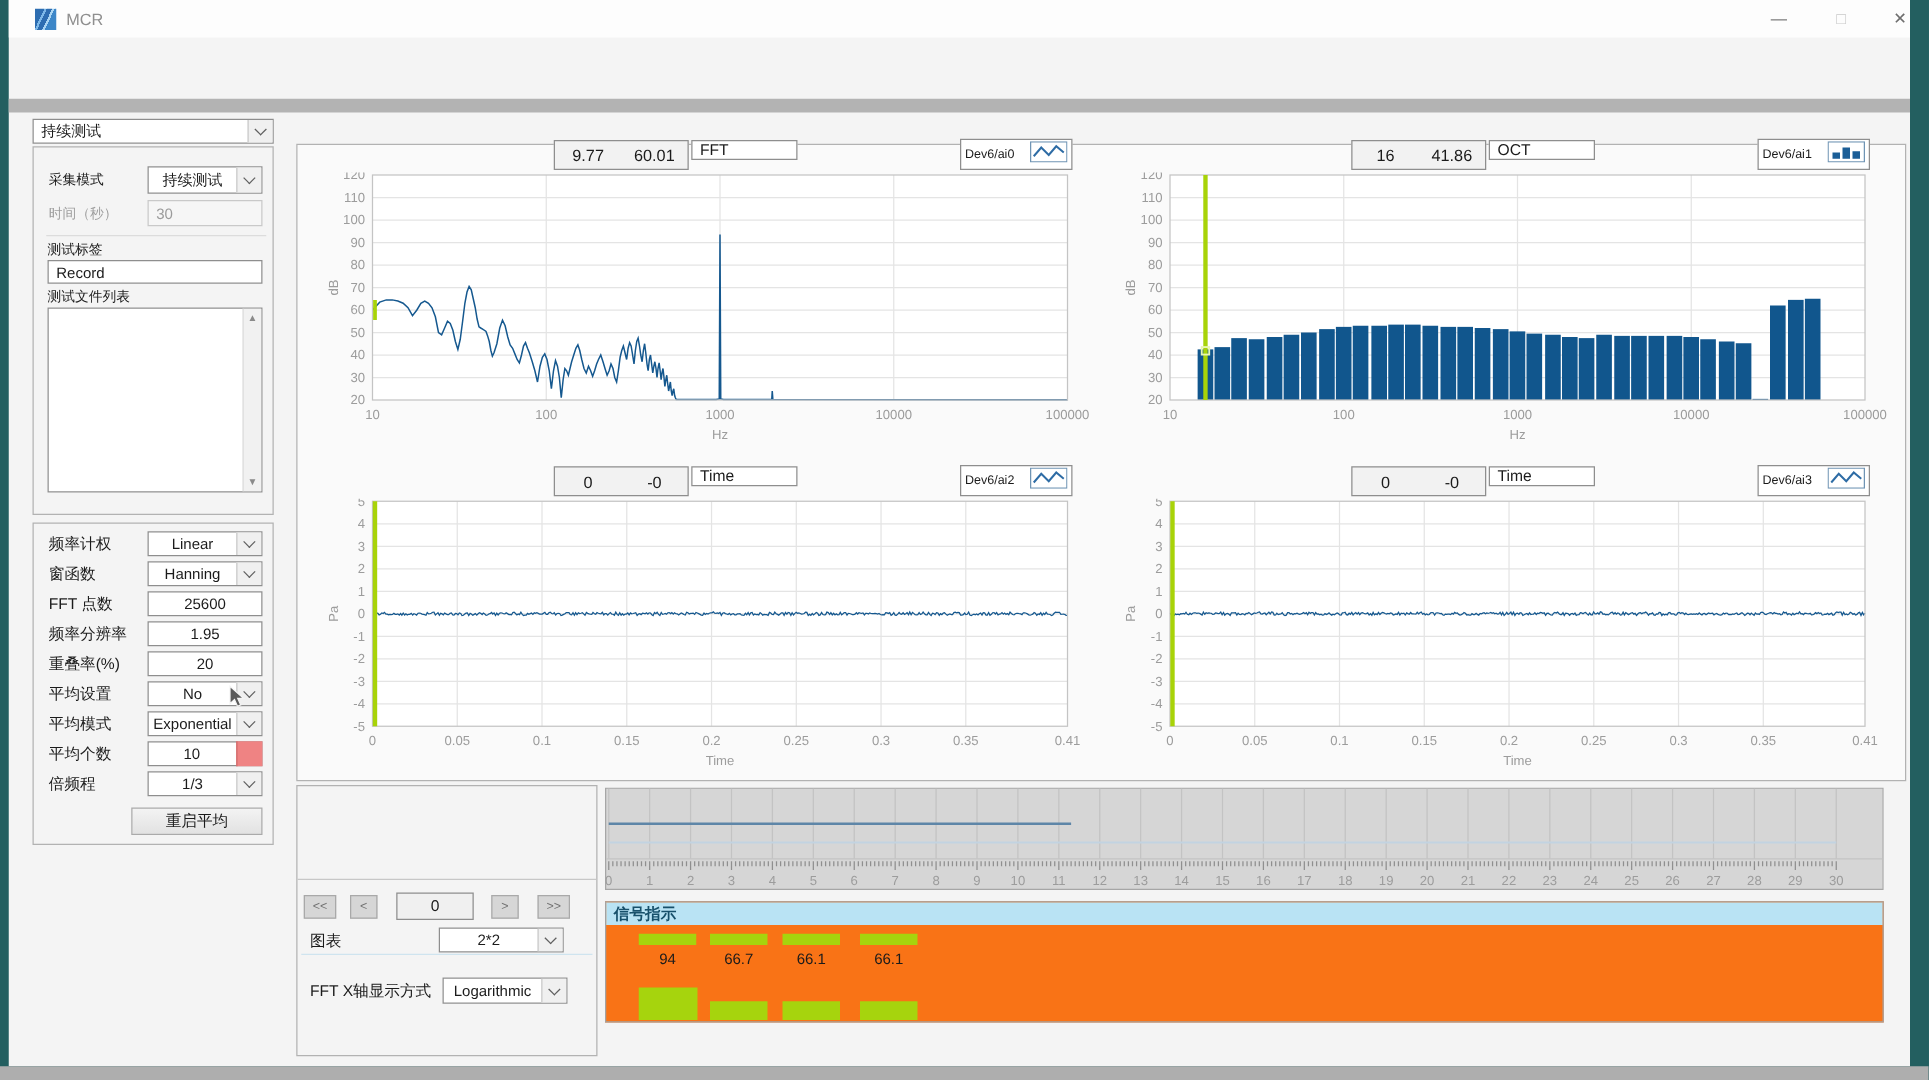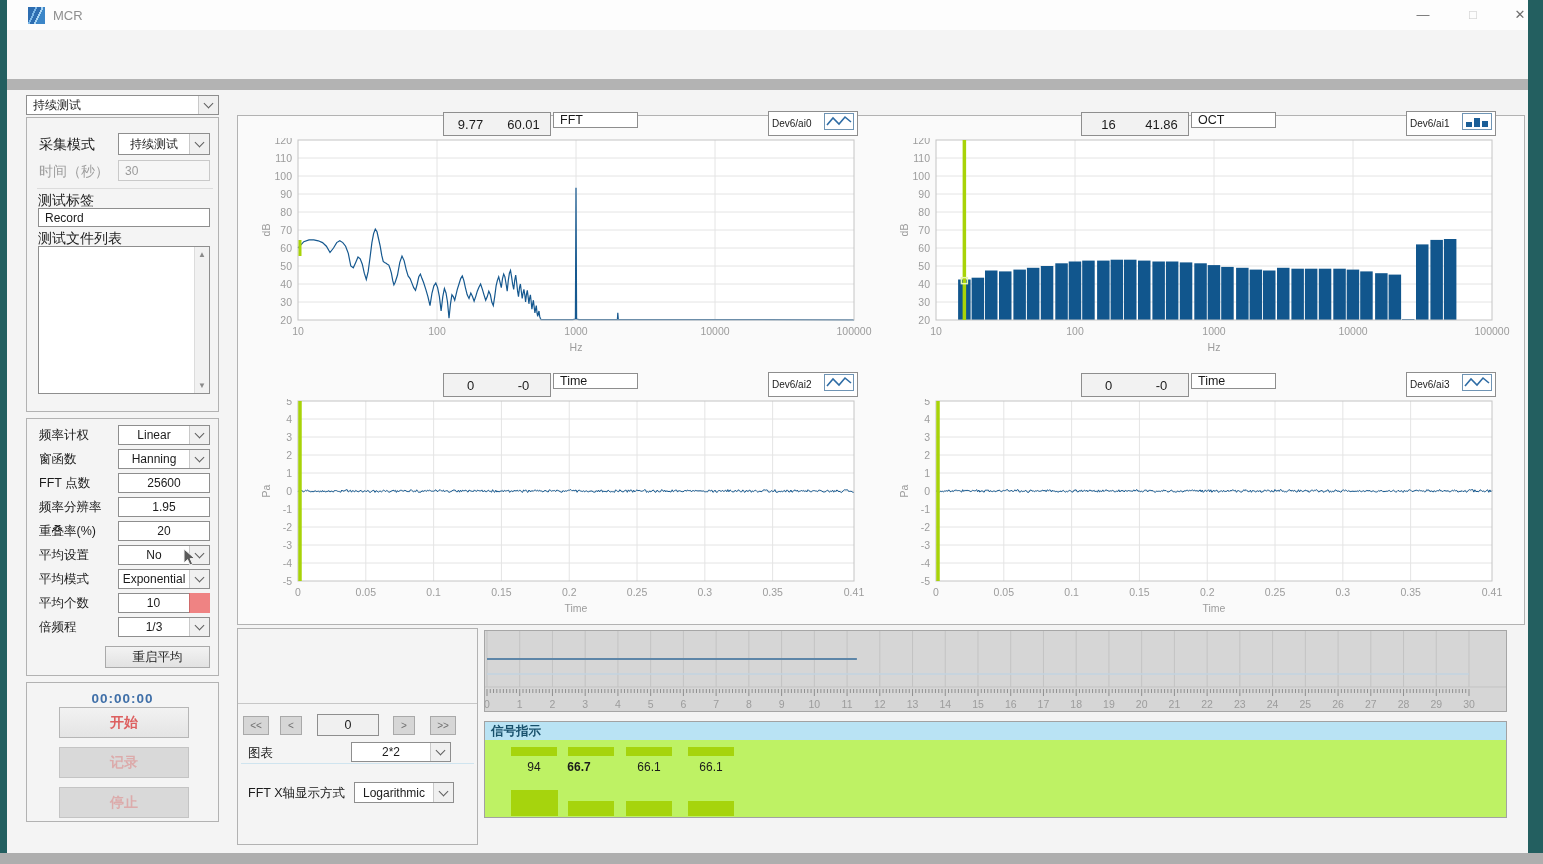--- a/index.html
+++ b/index.html
@@ -31,21 +31,21 @@
   .gbox{position:absolute;border:1px solid #b2b2b2;box-sizing:border-box;}
   .combo{background:#fff;border:1px solid #8e8e8e;display:flex;align-items:stretch;box-sizing:border-box;}
   .combo .val{flex:1;font-size:12px;display:flex;align-items:center;justify-content:center;}
   .combo .val.left{justify-content:flex-start;padding-left:6px;}
   .combo .btn{width:19px;background:#f0f0f0;border-left:1px solid #c9c9c9;display:flex;align-items:center;justify-content:center;}
   .chev{display:inline-block;width:6px;height:6px;border-right:1.6px solid #5f5f5f;border-bottom:1.6px solid #5f5f5f;
         transform:rotate(45deg);margin-top:-3px;}
   .tbox{background:#fff;border:1px solid #8e8e8e;font-size:12px;display:flex;align-items:center;justify-content:center;box-sizing:border-box;}
   .tbox.left{justify-content:flex-start;padding-left:6px;}
   .tbox.disabled{background:#f6f6f6;border-color:#c9c9c9;color:#9b9b9b;}
-  .slabel{font-size:14px;font-family:Liberation Mono, monospace;}
+  .slabel{font-size:11px;font-family:Liberation Mono, monospace;}
   .slabel.disabled{color:#9e9e9e;}
   .prow{display:flex;align-items:center;height:24px;padding:0 8px 0 12px;}
   .prow .plabel{flex:1;font-size:12.5px;}
   .prow .ctrl{width:92px;height:20px;position:relative;}
   .prow .ctrl>.combo,.prow .ctrl>.tbox{width:100%;height:100%;}
   .redspin{position:absolute;right:0;top:0;width:21px;height:100%;background:#ef8383;border-left:1px solid #d06a6a;box-sizing:border-box;}
   .push-btn{background:linear-gradient(#f3f3f3,#e2e2e2);border:1px solid #aaa;font-size:12.5px;
             display:flex;align-items:center;justify-content:center;box-sizing:border-box;}
   .run-btn{position:absolute;left:32px;width:130px;height:31px;background:linear-gradient(#f2f2f2,#e4e4e4);
            border:1px solid #b6b6b6;font-size:14px;font-weight:bold;color:#dd6060;
@@ -77,21 +77,21 @@
   .divider1{position:absolute;left:0;top:74px;width:100%;height:1px;background:#c7c7c7;}
   .divider2{position:absolute;left:3px;top:134px;width:233px;height:1px;background:#cfe4ef;}
   .pager-btn{position:absolute;height:19px;background:#d6d6d6;border:1px solid #a9a9a9;color:#6f6f6f;
              font-size:10px;display:flex;align-items:center;justify-content:center;box-sizing:border-box;}
   .pager-box{position:absolute;left:79px;top:85px;width:62px;height:22px;background:#f0f0f0;border:1px solid #8e8e8e;
              font-size:12.5px;display:flex;align-items:center;justify-content:center;box-sizing:border-box;}
   .bl-label{position:absolute;font-size:12.5px;}
 
   
   .timeline-svg{position:absolute;left:477px;top:630px;}
-  .signal-box{position:absolute;left:477px;top:721px;width:1023px;height:97px;border:1px solid #a2a2a2;background:#bef264;box-sizing:border-box;}
+  .signal-box{position:absolute;left:477px;top:721px;width:1023px;height:97px;border:1px solid #a2a2a2;background:#f97316;box-sizing:border-box;}
   .signal-header{position:absolute;left:0;top:0;width:100%;height:18px;background:#b9e3f4;color:#17506b;
                  font-size:12.5px;font-weight:bold;padding-left:6px;box-sizing:border-box;line-height:18px;}
   .sigbar{position:absolute;background:#a6d40d;}
   .signum{position:absolute;width:46px;text-align:center;font-size:12px;}
 
   .mouse-cursor{position:absolute;left:176px;top:548px;z-index:50;}
 </style>
 </head>
 <body>
 
@@ -215,26 +215,20 @@
               <span class="val">1/3</span>
               <span class="btn">
                 <i class="chev"></i>
               </span>
             </div>
           </div>
       </div>
       <div class="push-btn" style="position:absolute;right:8px;top:227px;width:105px;height:22px;">重启平均</div>
     </div>
 
-    <div class="gbox" style="left:19px;top:682px;width:193px;height:140px;">
-      <div class="timer" style="color: rgb(63, 111, 168);">00:00:00</div>
-      <div class="run-btn" style="top:24px;">开始</div>
-      <div class="run-btn disabled" style="top:64px;">记录</div>
-      <div class="run-btn disabled" style="top:104px;">停止</div>
-    </div>
 
     <svg class="mouse-cursor" width="14" height="20">
       <path d="M1,1 L1,15 L4.6,11.6 L7,17 L9.6,15.9 L7.2,10.6 L11.8,10.6 Z" fill="#5a5a5a" stroke="#f4f4f4" stroke-width="1"></path>
     </svg>
 
     <div class="charts-box"></div>
 
     <div class="chart-panel" style="left:233px;top:106px;">
       <div class="chart-header">
         <div class="readout">
@@ -895,21 +889,21 @@
         <text x="985" y="78" text-anchor="middle" class="tick">30</text>
       </svg>
 
     <div class="signal-box">
       <div class="signal-header" style="background: rgb(185, 227, 244);">信号指示</div>
       <div class="sigbar" style="left: 26px; top: 25px; width: 46px; height: 9px; background: rgb(166, 212, 13);"></div>
       <div class="sigbar" style="left: 83px; top: 25px; width: 46px; height: 9px; background: rgb(166, 212, 13);"></div>
       <div class="sigbar" style="left: 141px; top: 25px; width: 46px; height: 9px; background: rgb(166, 212, 13);"></div>
       <div class="sigbar" style="left: 203px; top: 25px; width: 46px; height: 9px; background: rgb(166, 212, 13);"></div>
       <div class="signum" style="left:26px;top:38px;">94</div>
-      <div class="signum" style="left:71px;top:38px;font-weight:bold;">66.7</div>
+      <div class="signum" style="left:83px;top:38px;">66.7</div>
       <div class="signum" style="left:141px;top:38px;">66.1</div>
       <div class="signum" style="left:203px;top:38px;">66.1</div>
       <div class="sigbar" style="left: 26px; top: 68px; width: 47px; height: 26px; background: rgb(166, 212, 13);"></div>
       <div class="sigbar" style="left: 83px; top: 79px; width: 46px; height: 15px; background: rgb(166, 212, 13);"></div>
       <div class="sigbar" style="left: 141px; top: 79px; width: 46px; height: 15px; background: rgb(166, 212, 13);"></div>
       <div class="sigbar" style="left: 203px; top: 79px; width: 46px; height: 15px; background: rgb(166, 212, 13);"></div>
     </div>
 
   </div>
   <div class="taskbar"></div>

